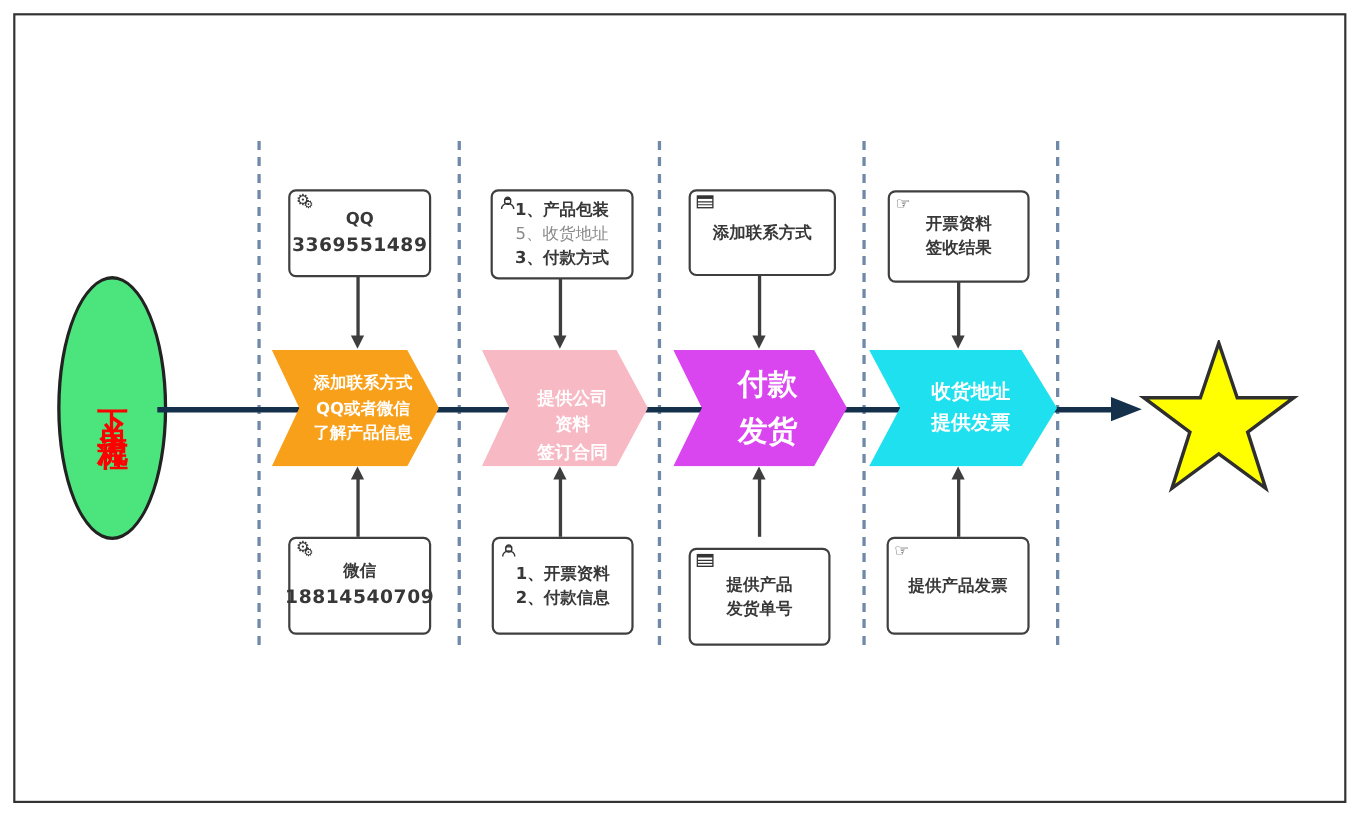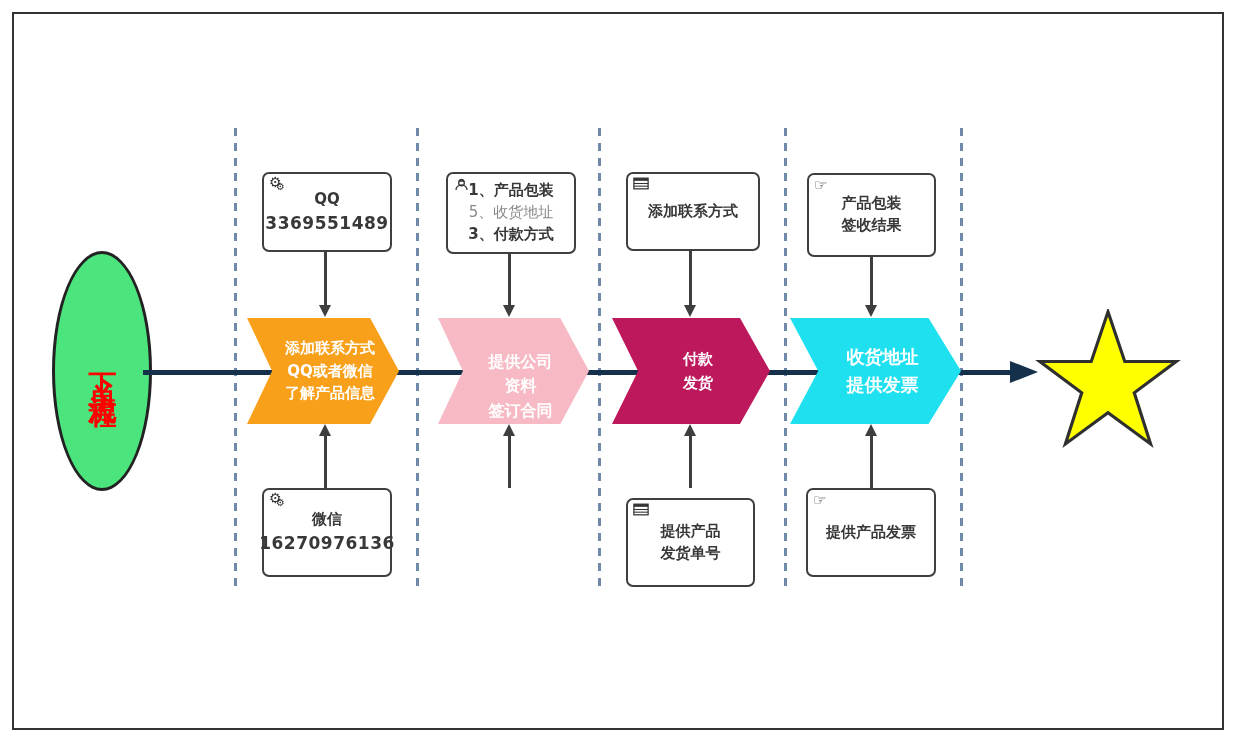--- a/index.html
+++ b/index.html
@@ -39,21 +39,21 @@
            border-top:12px solid #3E3E3E;border-left:6px solid transparent;border-right:6px solid transparent;}
   .ah-up{position:absolute;width:0;height:0;z-index:1;
          border-bottom:12px solid #3E3E3E;border-left:6px solid transparent;border-right:6px solid transparent;}
 
   
   .chev{position:absolute;top:318px;height:106px;z-index:2;display:flex;align-items:center;justify-content:center;
         clip-path:polygon(0% 0%,81% 0%,100% 50%,81% 100%,0% 100%,16.5% 50%);
         color:#fff;font-weight:bold;text-align:center;padding:0 14px 0 28px;box-sizing:border-box;}
   .chev.c1{background:#F9A01B;font-size:15px;line-height:1.5;}
   .chev.c2{background:#F7BAC5;font-size:16px;line-height:1.55;align-items:flex-end;}
-  .chev.c3{background:#be185d;font-size:15px;line-height:1.6;}
+  .chev.c3{background:#d946ef;font-size:27px;line-height:1.6;}
   .chev.c4{background:#1EE0EE;font-size:18px;line-height:1.55;}
 
   
   .star{position:absolute;left:1031px;top:309px;width:154px;height:142px;z-index:2;}
   .star svg{display:block;width:100%;height:100%;}
   .starlabel{position:absolute;left:0;top:54%;width:100%;transform:translateY(-50%);
              text-align:center;font-size:19px;font-weight:bold;color:#111;}
 </style>
 </head>
 <body>
@@ -92,21 +92,21 @@
     </div>
   </div>
   <div class="ah-up" style="left:319px;top:424px"></div>
   <div class="conn" style="left:324px;top:435px;height:53px"></div>
   <div class="note" style="left:262px;top:488px;width:126px;height:85px">
     <span class="icn gearwrap">
         <span class="g1">⚙</span>
         <span class="g2">⚙</span>
       </span>
     <div>微信</div>
-    <div class="num">16270976136</div>
+    <div class="num">18814540709</div>
   </div>
 
   <div class="note" style="left:446px;top:172px;width:126px;height:78px">
     <span class="icn">
       <svg viewBox="0 0 20 16" width="17" height="14">
           <path d="M3.5 15 a6.5 6 0 0 1 13 0" fill="none" stroke="#333" stroke-width="1.5"></path>
           <circle cx="10" cy="6.8" r="3.3" fill="none" stroke="#333" stroke-width="1.5"></circle>
           <path d="M6.2 4.8 h7.6 M7.2 4.6 a2.9 3 0 0 1 5.6 0" fill="none" stroke="#333" stroke-width="1.2"></path>
         </svg>
     </span>
@@ -118,20 +118,31 @@
   <div class="ah-down" style="left:503px;top:305px"></div>
   <div class="chev c2" style="left:438px;width:151px">
     <div>
       <div>提供公司</div>
       <div>资料</div>
       <div>签订合同</div>
     </div>
   </div>
   <div class="ah-up" style="left:503px;top:424px"></div>
   <div class="conn" style="left:508px;top:435px;height:53px"></div>
+  <div class="note" style="left:447px;top:488px;width:125px;height:85px">
+    <span class="icn">
+      <svg viewBox="0 0 20 16" width="17" height="14">
+          <path d="M3.5 15 a6.5 6 0 0 1 13 0" fill="none" stroke="#333" stroke-width="1.5"></path>
+          <circle cx="10" cy="6.8" r="3.3" fill="none" stroke="#333" stroke-width="1.5"></circle>
+          <path d="M6.2 4.8 h7.6 M7.2 4.6 a2.9 3 0 0 1 5.6 0" fill="none" stroke="#333" stroke-width="1.2"></path>
+        </svg>
+    </span>
+    <div>1、开票资料</div>
+    <div>2、付款信息</div>
+  </div>
 
   <div class="note" style="left:626px;top:172px;width:130px;height:75px">
     <span class="icn">
       <svg viewBox="0 0 18 14" width="16" height="13">
           <rect x="1" y="1" width="16" height="12" fill="none" stroke="#333" stroke-width="1.4"></rect>
           <rect x="1" y="1" width="16" height="3" fill="#333"></rect>
           <line x1="1" y1="7" x2="17" y2="7" stroke="#333" stroke-width="1.2"></line>
           <line x1="1" y1="10" x2="17" y2="10" stroke="#333" stroke-width="1.2"></line>
         </svg>
     </span>
@@ -155,21 +166,21 @@
           <line x1="1" y1="7" x2="17" y2="7" stroke="#333" stroke-width="1.2"></line>
           <line x1="1" y1="10" x2="17" y2="10" stroke="#333" stroke-width="1.2"></line>
         </svg>
     </span>
     <div>提供产品</div>
     <div>发货单号</div>
   </div>
 
   <div class="note" style="left:807px;top:173px;width:125px;height:80px">
     <span class="icn">☞</span>
-    <div>产品包装</div>
+    <div>开票资料</div>
     <div>签收结果</div>
   </div>
   <div class="conn" style="left:870px;top:253px;height:53px"></div>
   <div class="ah-down" style="left:865px;top:305px"></div>
   <div class="chev c4" style="left:790px;width:171px">
     <div>
       <div>收货地址</div>
       <div>提供发票</div>
     </div>
   </div>

